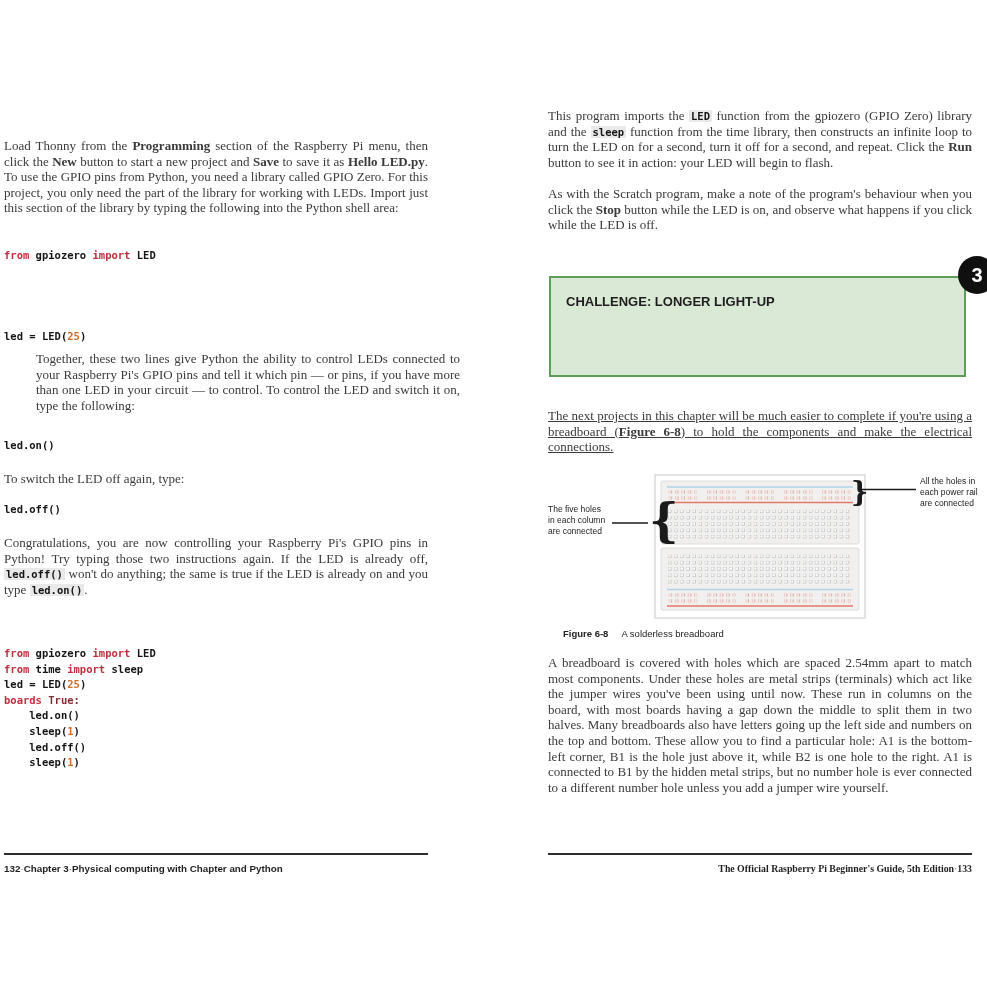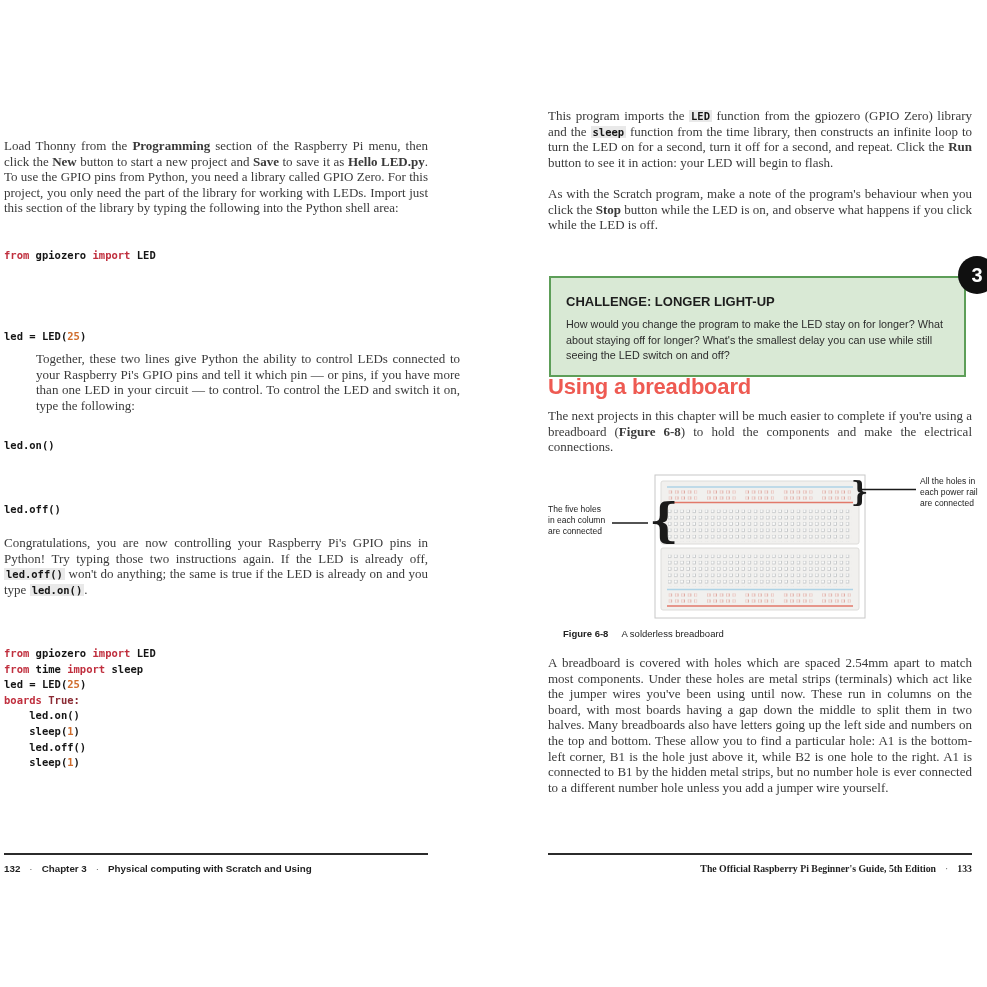--- a/index.html
+++ b/index.html
@@ -29,21 +29,21 @@
       border:2px solid var(--chbd);padding:16px 15px;margin-top:27px;}
   .challenge-title{margin:0;font:bold 13px/16px "Liberation Sans",sans-serif;color:#1d1d1d;}
   .challenge-body{margin:7px 0 0 0;font:10.8px/15.5px "Liberation Sans",sans-serif;color:#2d2d2d;width:378px;}
   .figure-wrap{position:absolute;left:0;top:468px;width:424px;height:160px;}
   .annotation{position:absolute;font:8.5px/11px "Liberation Sans",sans-serif;color:#222;white-space:pre-line;}
   .ann-left{left:0;top:504px;width:80px;}
   .ann-right{left:372px;top:476px;width:80px;}
   .caption{position:absolute;top:628px;left:15px;font:9.5px/12px "Liberation Sans",sans-serif;color:#222;}
   .caption .cap-label{font-weight:bold;margin-right:13px;}
   .footer-rule{position:absolute;top:853px;left:0;width:424px;height:2px;background:#2b2b2b;}
-  .footer{position:absolute;top:863px;left:0;width:424px;display:flex;align-items:center;gap:9px;
+  .footer{position:absolute;top:863px;left:0;width:424px;display:flex;align-items:center;
       font:bold 9.8px/12px "Liberation Sans",sans-serif;color:#1f1f1f;}
   .footer.right{justify-content:flex-end;font-family:Liberation Serif, serif;}
   .footer .dot{color:#666;font-weight:normal;}
   .badge{position:absolute;left:958px;top:256px;width:38px;height:38px;border-radius:50%;
       background:#101010;color:#ffffff;display:flex;align-items:center;justify-content:center;
       font:bold 20px "Liberation Sans",sans-serif;}
   .bb-svg{position:absolute;left:0;top:0;}
 </style>
 </head>
 <body>
@@ -56,20 +56,21 @@
 
     <div class="code-one" style="top:248px;"><span class="kw">from </span><span>gpiozero </span><span class="kw">import </span><span>LED</span></div>
 
 
     <div class="code-one" style="top:329px;"><span>led = LED(</span><span class="num">25</span><span>)</span></div>
 
     <p class="body-p" style="top:351px;margin-left:32px;"><span>Together, these two lines give Python the ability to control LEDs connected to your Raspberry Pi's GPIO pins and tell it which pin — or pins, if you have more than one LED in your circuit — to control. To control the LED and switch it on, type the following:</span></p>
 
     <div class="code-one" style="top:438px;"><span>led.on()</span></div>
 
+    <p class="body-p" style="top:471px;"><span>To switch the LED off again, type:</span></p>
 
     <div class="code-one" style="top:502px;"><span>led.off()</span></div>
 
     <p class="body-p" style="top:535px;"><span>Congratulations, you are now controlling your Raspberry Pi's GPIO pins in Python! Try typing those two instructions again. If the LED is already off, </span><span class="ic">led.off()</span><span> won't do anything; the same is true if the LED is already on and you type </span><span class="ic">led.on()</span><span>.</span></p>
 
 
     <div class="code-block" style="top:646px;">
       <div class="codeline"><span class="kw">from </span><span>gpiozero </span><span class="kw">import </span><span>LED</span></div>
       <div class="codeline"><span class="kw">from </span><span>time </span><span class="kw">import </span><span>sleep</span></div>
       <div class="codeline"><span>led = LED(</span><span class="num">25</span><span>)</span></div>
@@ -79,37 +80,35 @@
       <div class="codeline"><span>    led.off()</span></div>
       <div class="codeline"><span>    sleep(</span><span class="num">1</span><span>)</span></div>
     </div>
 
     <div class="footer-rule"></div>
     <div class="footer">
       <span>132</span>
       <span class="dot">·</span>
       <span>Chapter 3</span>
       <span class="dot">·</span>
-      <span>Physical computing with Scratch and Using</span>
+      <span>Physical computing with Chapter and Python</span>
     </div>
   </div>
 
   <div class="page" id="page-right">
     <p class="body-p" style="top:108px;"><span>This program imports the </span><span class="ic">LED</span><span> function from the gpiozero (GPIO Zero) library and the </span><span class="ic">sleep</span><span> function from the time library, then constructs an infinite loop to turn the LED on for a second, turn it off for a second, and repeat. Click the </span><span class="b">Run</span><span> button to see it in action: your LED will begin to flash.</span></p>
 
     <p class="body-p" style="top:186px;"><span>As with the Scratch program, make a note of the program's behaviour when you click the </span><span class="b">Stop</span><span> button while the LED is on, and observe what happens if you click while the LED is off.</span></p>
 
     <div class="challenge">
       <p class="challenge-title">CHALLENGE: LONGER LIGHT-UP</p>
-      <p class="challenge-body">How would you change the program to make the LED stay on for longer? What about staying off for longer? What's the smallest delay you can use while still seeing the LED switch on and off?</p>
     </div>
 
-    <h1 class="h1" style="top:374px;">Using a breadboard</h1>
 
-    <p class="body-p" style="top:408px;"><span>The next projects in this chapter will be much easier to complete if you're using a breadboard (</span><span class="b">Figure 6-8</span><span>) to hold the components and make the electrical connections.</span></p>
+    <p class="body-p" style="top:408px;text-decoration:underline;"><span>The next projects in this chapter will be much easier to complete if you're using a breadboard (</span><span class="b">Figure 6-8</span><span>) to hold the components and make the electrical connections.</span></p>
 
     <div class="figure-wrap">
       <svg class="bb-svg" width="424" height="160" viewBox="0 0 424 160">
         <defs>
           <pattern id="ghT" x="120" y="41.5" width="6.13" height="6.35" patternUnits="userSpaceOnUse">
             <rect width="3" height="3" fill="#ffffff" stroke="#b5b9bb" stroke-width="0.7"></rect>
           </pattern>
           <pattern id="ghB" x="120" y="86.5" width="6.13" height="6.35" patternUnits="userSpaceOnUse">
             <rect width="3" height="3" fill="#ffffff" stroke="#b5b9bb" stroke-width="0.7"></rect>
           </pattern>

